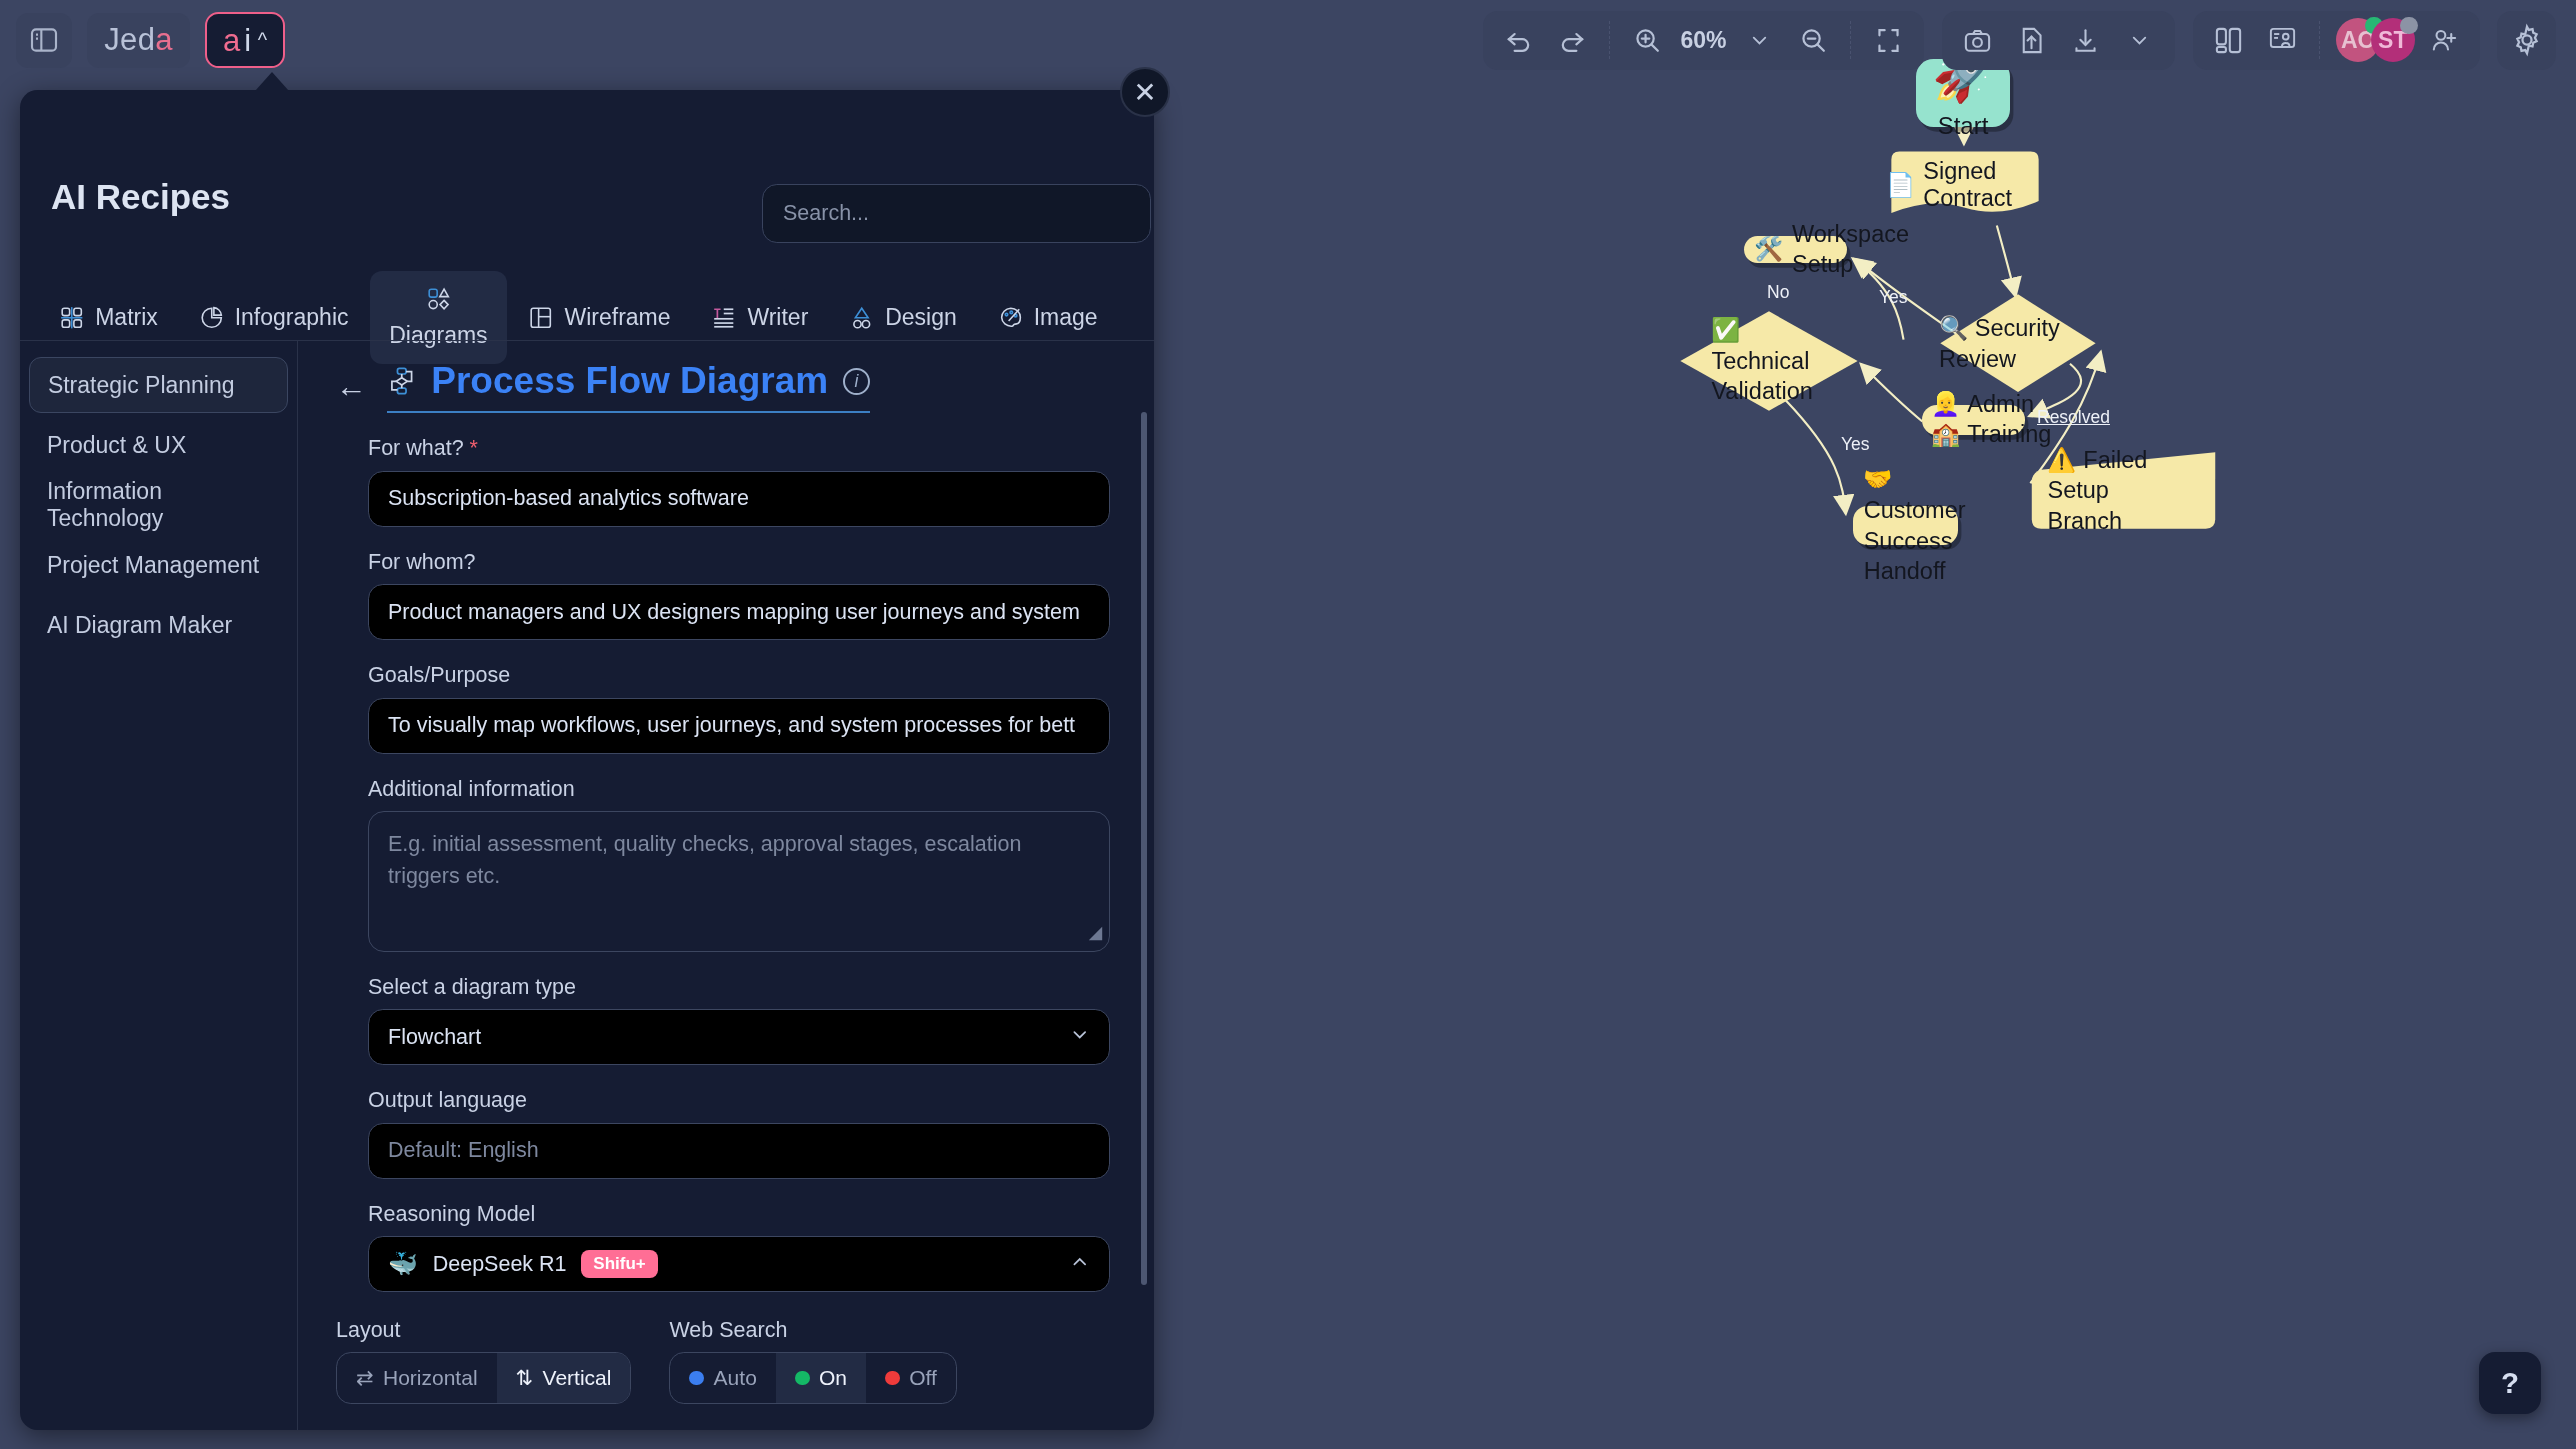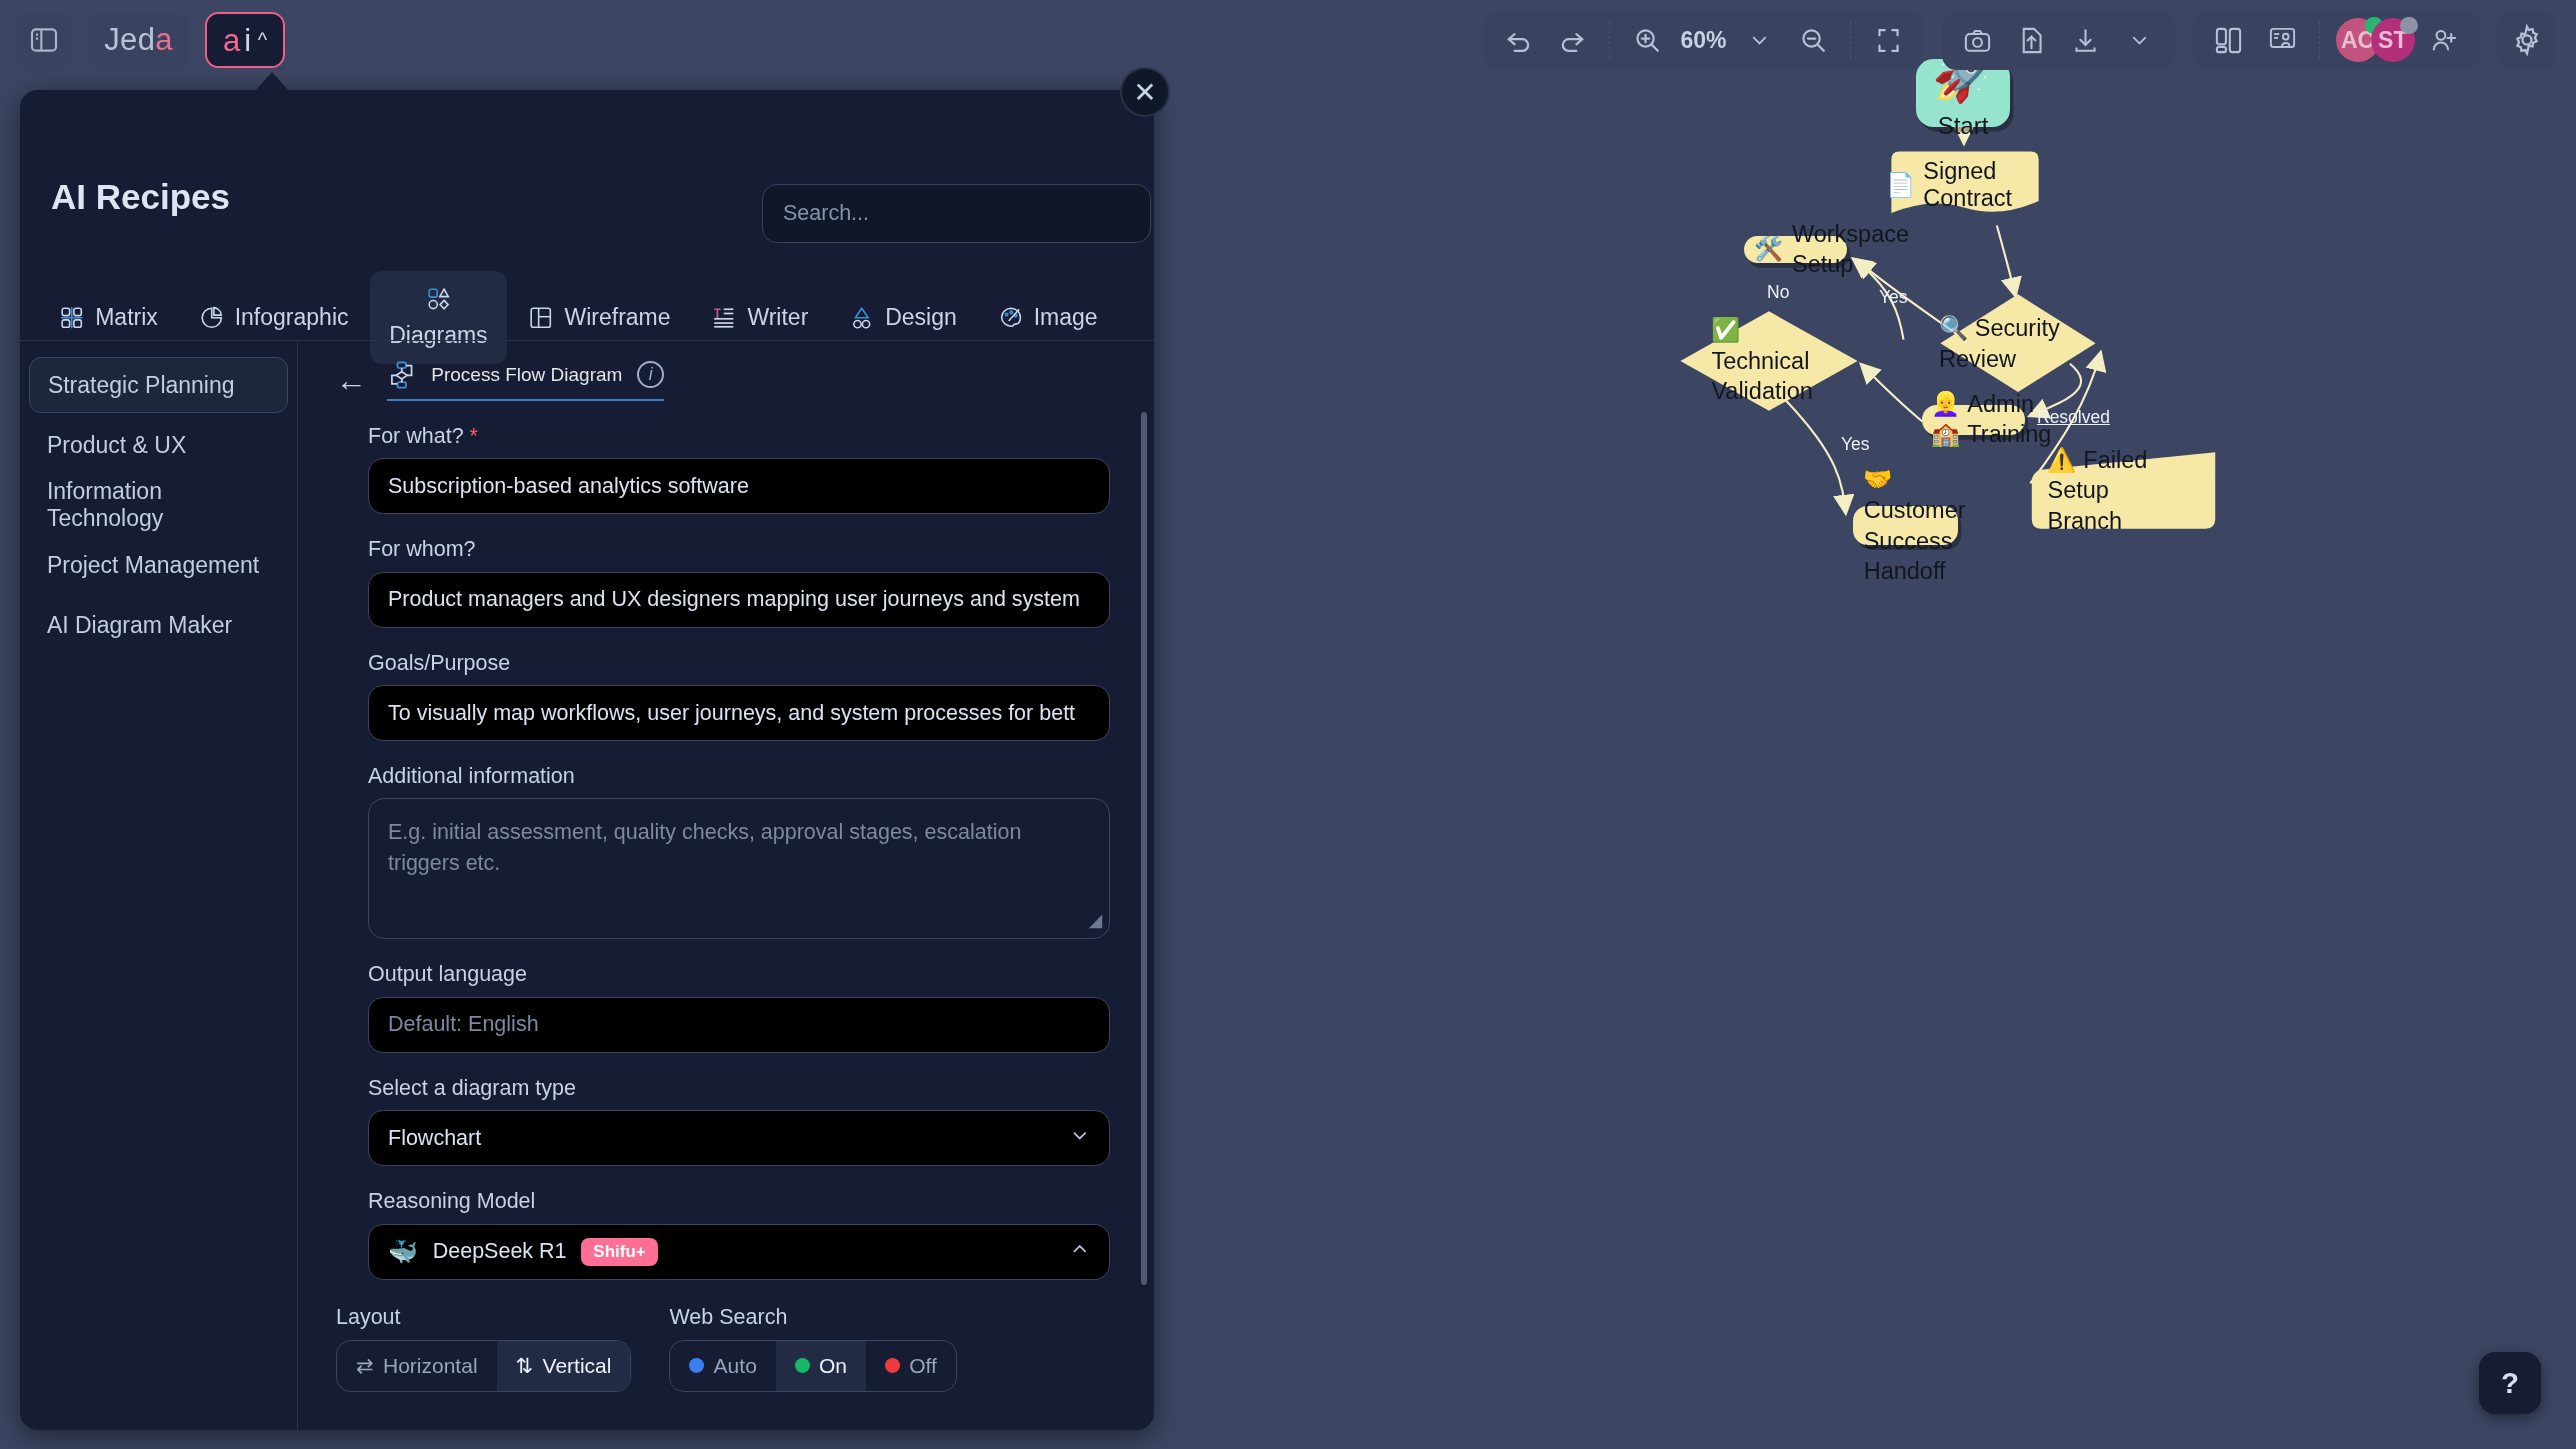--- a/index.html
+++ b/index.html
@@ -87,21 +87,21 @@
   .side-item { height: 56px; display: flex; align-items: center; padding: 0 17.5px; border-radius: 12px;
     color: #c3cce0; font-size: 23px; cursor: pointer; margin-bottom: 4px;}
   .side-item.active { background: #1e263c; border: 1.3px solid #3b4661; }
   .divider-v { position: absolute; left: 277px; top: 251px; width: 1.3px; height: 1089px; background: #2a3249; }
 
   
   .form-area { position: absolute; left: 278px; top: 251px; width: 856px; height: 1089px; padding: 19px 38px 0 38px; }
   .form-head { display: flex; align-items: center; gap: 20px; margin-bottom: 6.7px; }
   .back-arrow { color: #c6cfe3; font-size: 31px; cursor: pointer; line-height: 1; }
   .fh-title-wrap { display: flex; align-items: center; gap: 14.8px; border-bottom: 2.7px solid #3c7fc4; padding-bottom: 9.4px; }
-  .fh-title { color: #e5e5e5; font-size: 19px; font-weight: 400; }
+  .fh-title { color: #3b82f6; font-size: 37px; font-weight: 700; }
   .info-icon { width: 27px; height: 27px; border-radius: 50%; border: 2px solid #9fb0cb; color: #9fb0cb;
     font-size: 17.5px; display: flex; align-items: center; justify-content: center; cursor: pointer; font-style: italic;}
 
   .field { margin-top: 23px; margin-left: 32px; }
   .flabel { color: #c9d2e5; font-size: 21.5px; margin-bottom: 9.4px; display: block; }
   .flabel .req { color: #ef5f6e; }
   .fctrl {
     width: 742px; height: 56px; background: #000000; border: 1.3px solid #3c4660; border-radius: 14.8px;
     display: flex; align-items: center; padding: 0 19px; color: #dbe3f3; font-size: 21.5px;
     overflow: hidden; white-space: nowrap;
@@ -533,35 +533,35 @@
 
       <div class="field">
         <label class="flabel">Additional information</label>
         <div class="ftext">
           <span>E.g. initial assessment, quality checks, approval stages, escalation triggers etc.</span>
           <span class="resize-grip">◢</span>
         </div>
       </div>
 
       <div class="field">
-        <label class="flabel">Output language</label>
-        <div class="fctrl placeholder">
-          <span>Default: English</span>
-        </div>
-      </div>
-
-      <div class="field">
         <label class="flabel">Select a diagram type</label>
         <div class="fctrl fsel">
           <span>Flowchart</span>
           <span class="chev-s">
             <svg width="21.5" height="21.5" viewBox="0 0 24 24" fill="none" stroke="#b9c3d8" stroke-width="1.9" stroke-linecap="round">
                 <path d="M6 9 L12 15 L18 9"></path>
               </svg>
           </span>
+        </div>
+      </div>
+
+      <div class="field">
+        <label class="flabel">Output language</label>
+        <div class="fctrl placeholder">
+          <span>Default: English</span>
         </div>
       </div>
 
       <div class="field">
         <label class="flabel">Reasoning Model</label>
         <div class="fctrl fsel">
           <span class="model-row">
             <span class="model-emoji">🐳</span>
             <span>DeepSeek R1</span>
             <span class="badge-shifu">Shifu+</span>

